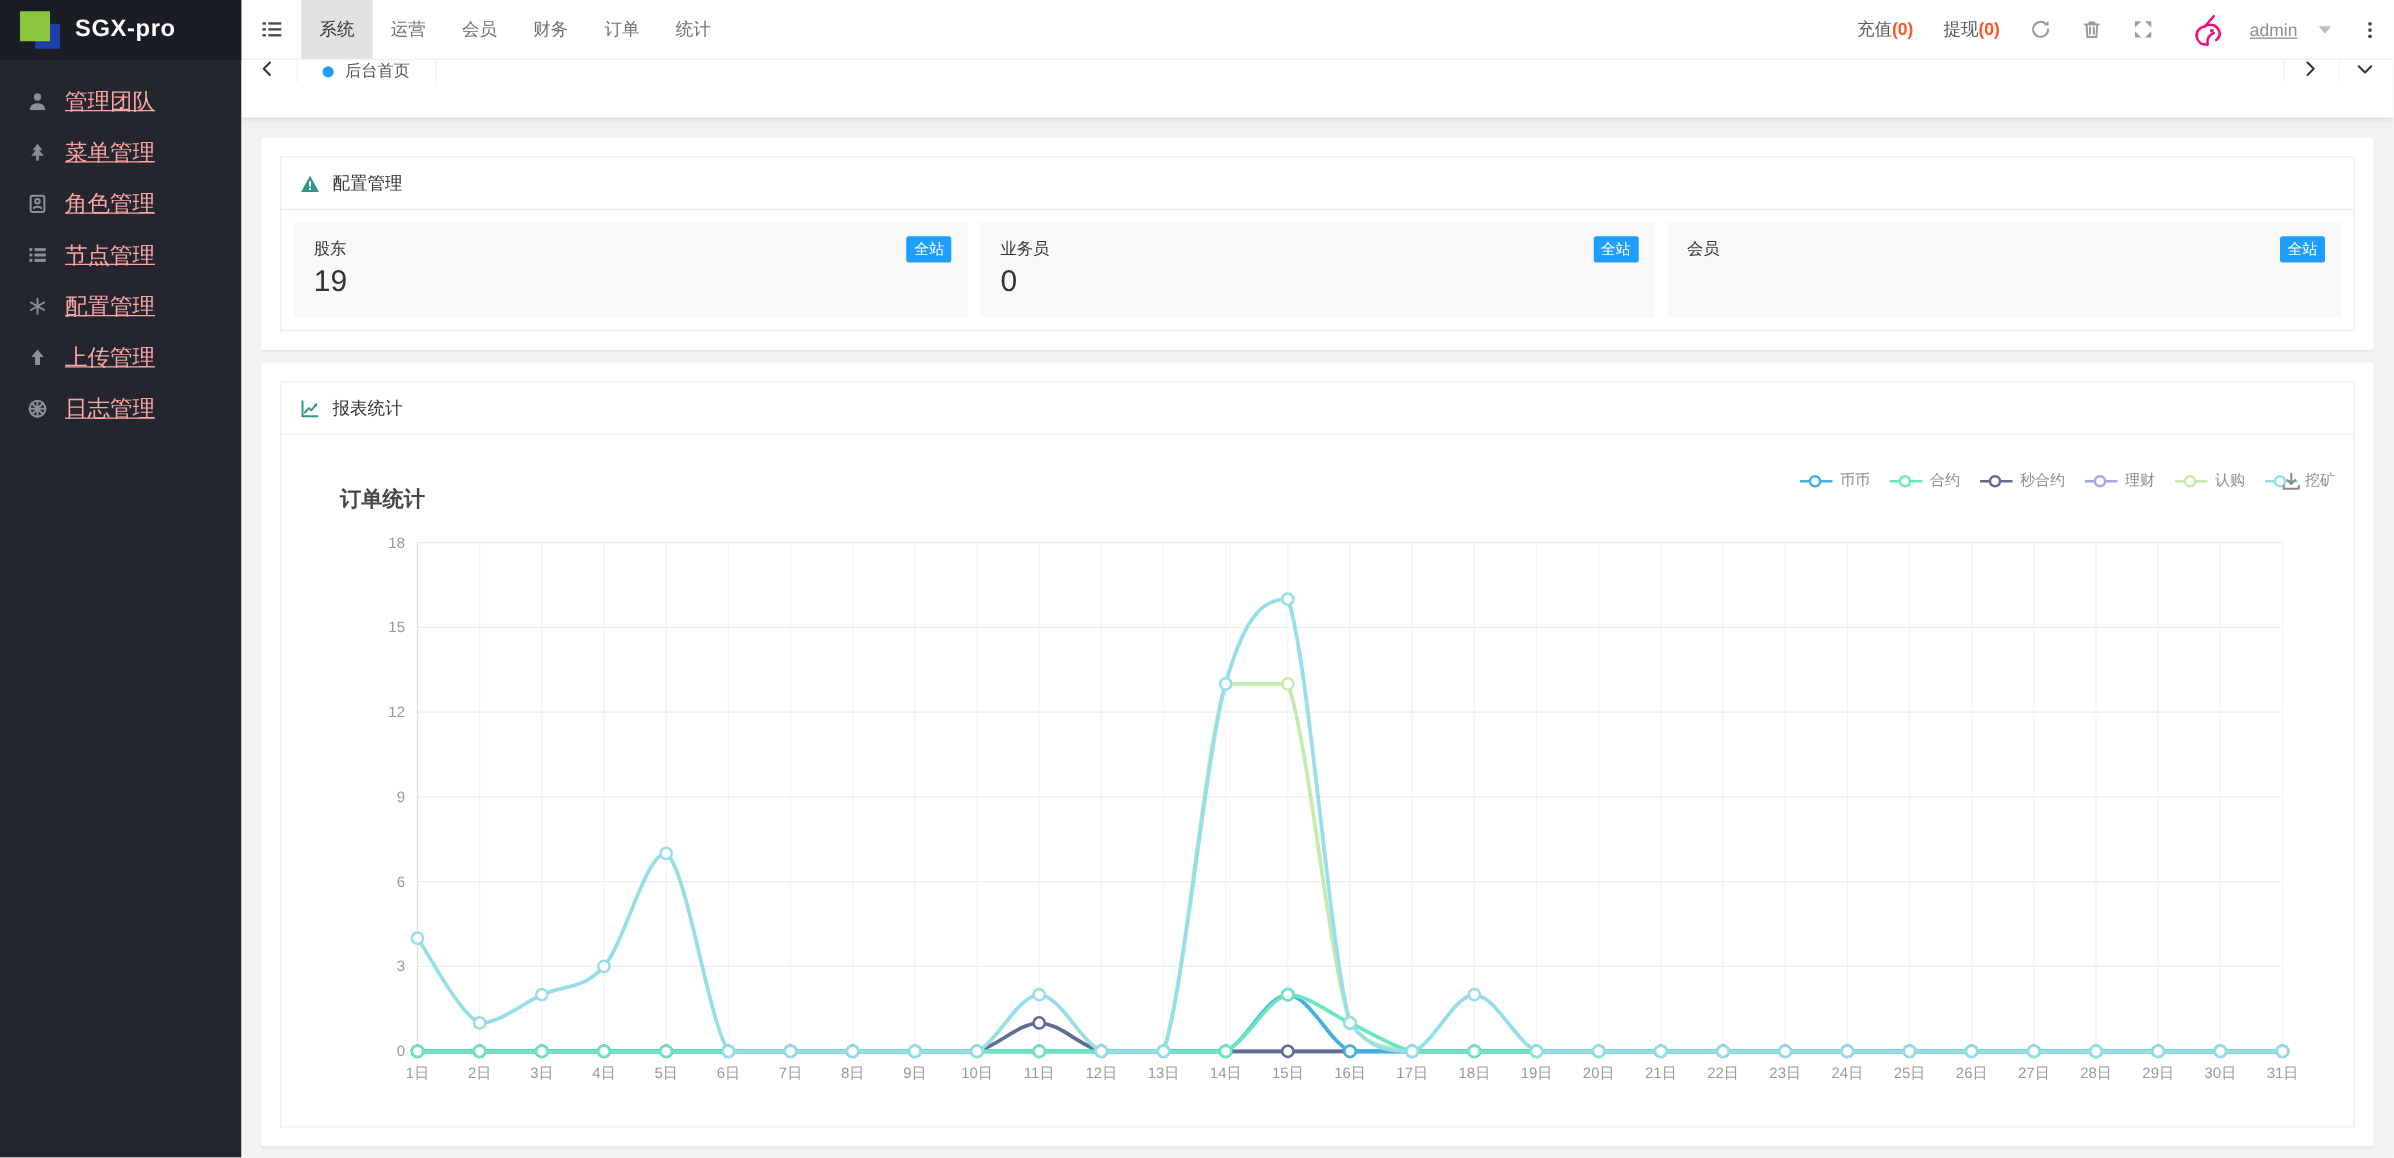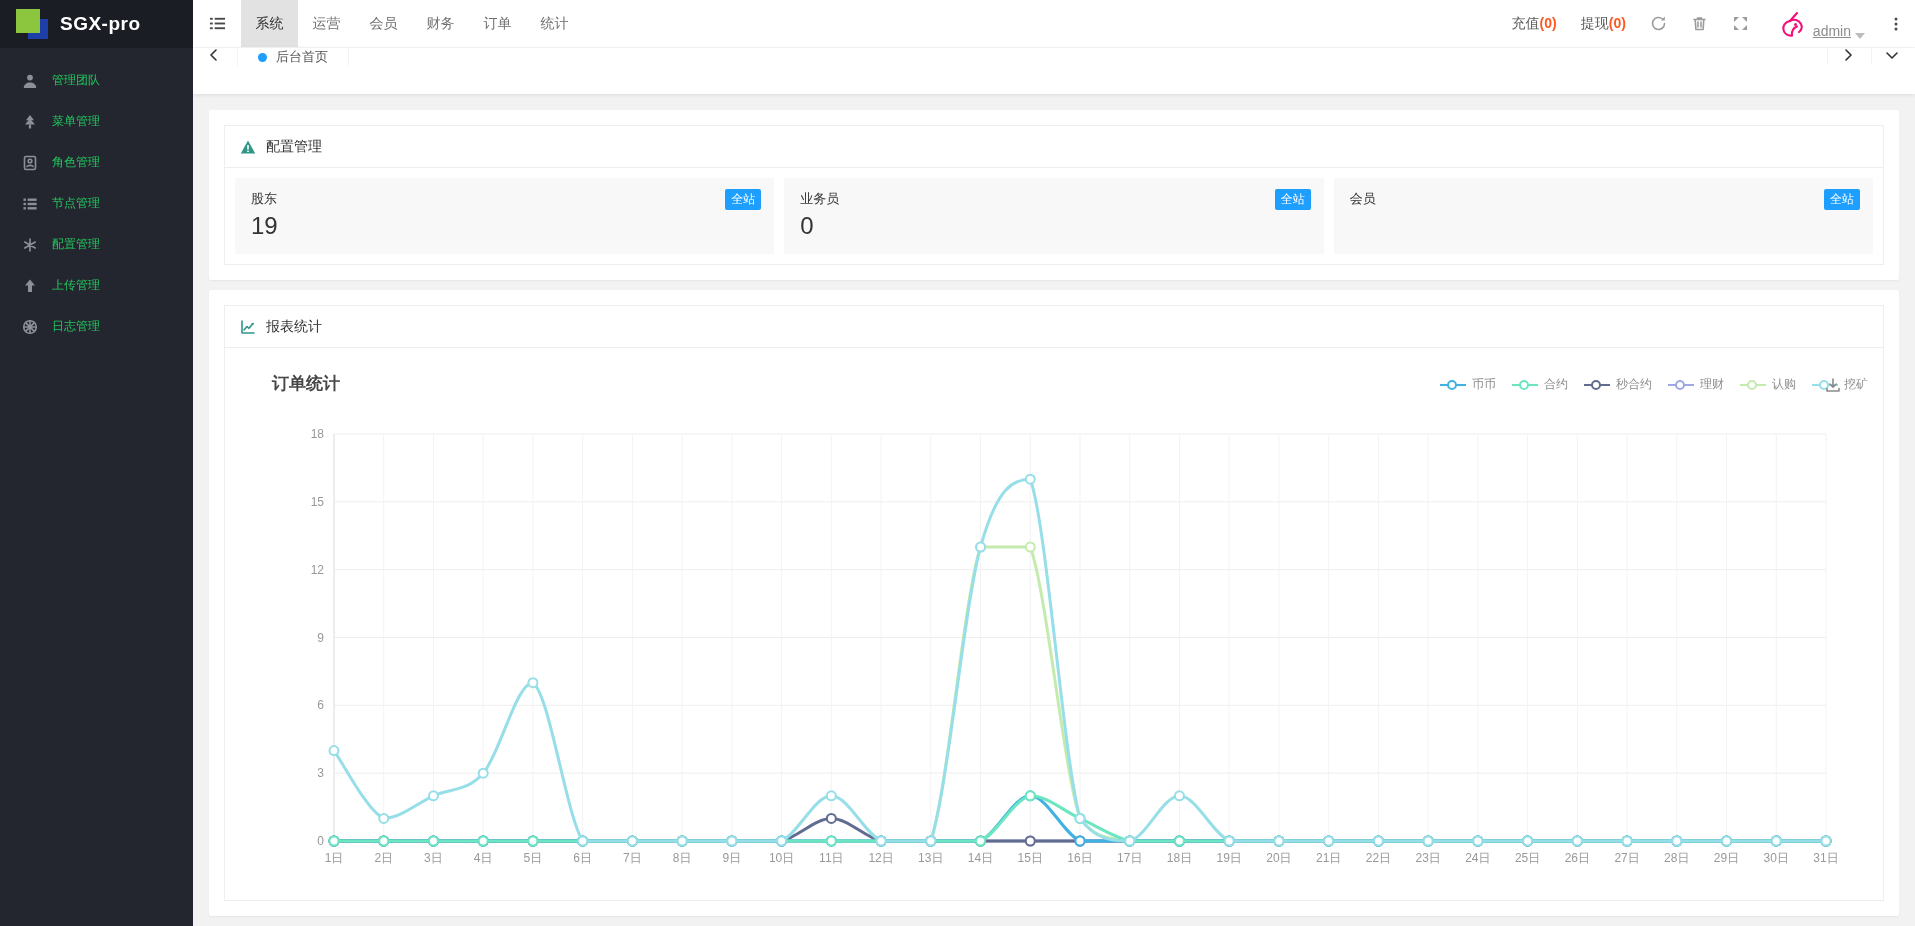--- a/index.html
+++ b/index.html
@@ -11,36 +11,36 @@
   .sidebar { position:absolute; left:0; top:0; width:193px; height:100%; background:#23262e; z-index:5; }
   .logo { height:48px; background:#1a1d24; display:flex; align-items:center; padding-left:16px; }
   .logo-mark { position:relative; width:34px; height:34px; margin-right:10px; }
   .logo-sq-blue { position:absolute; left:12px; top:12px; width:20px; height:20px; background:#1f3fa8; }
   .logo-sq-green { position:absolute; left:0; top:2px; width:24px; height:24px; background:#8cc63f; }
   .logo-title { color:#ffffff; font-size:19px; font-weight:bold; letter-spacing:.5px; }
   .side-menu { padding-top:12px; }
   .side-item { height:41px; display:flex; align-items:center; padding-left:22px; cursor:pointer; }
   .side-icon { width:16px; height:16px; margin-right:14px; opacity:.8; flex:none; }
   .side-icon svg { width:16px; height:16px; display:block; }
-  .side-label { color:#22c55e; font-size:12px; }
+  .side-label { color:#fca5a5; font-size:18px;text-decoration:underline; }
 
   
   .topbar { position:absolute; left:193px; top:0; right:0; height:48px; background:#fff; display:flex; align-items:stretch; border-bottom:1px solid #f6f6f6; }
   .burger { width:48px; display:flex; align-items:center; justify-content:center; cursor:pointer; }
   .burger svg { width:18px; height:18px; }
   .nav-tab { width:57px; display:flex; align-items:center; justify-content:center; font-size:14px; color:#6f6f6f; cursor:pointer; }
   .nav-tab.active { background:#e2e2e2; color:#333; }
   .top-right { margin-left:auto; display:flex; align-items:center; gap:24px; padding-right:12px; font-size:14px; color:#595959; }
   .money-link { cursor:pointer; color:#595959; }
   .money-link b { color:#ff5722; }
   .tool-ic { width:17px; height:17px; cursor:pointer; }
   .tool-ic svg { width:17px; height:17px; display:block; }
   .avatar { width:36px; height:30px; cursor:pointer; }
   .avatar svg { width:36px; height:30px; display:block; }
-  .admin-wrap { display:flex; align-items:flex-end; gap:4px; color:#8d8d8d; cursor:pointer;text-decoration:underline; }
+  .admin-wrap { display:flex; align-items:center; gap:17px; color:#8d8d8d; cursor:pointer;text-decoration:underline; }
   .caret { width:0; height:0; border-left:5px solid transparent; border-right:5px solid transparent; border-top:6px solid #bdbdbd; }
   .more-v { width:14px; cursor:pointer; }
   .more-v svg { width:14px; height:16px; display:block; }
 
   
   .tabbar { position:absolute; left:193px; top:48px; right:0; height:46px; background:#fff; display:flex; align-items:flex-start; box-shadow:0 1px 4px rgba(0,0,0,.10); z-index:4; }
   .tb-btn { width:44px; display:flex; align-items:center; justify-content:center; cursor:pointer; }
   .tb-btn svg { width:14px; height:14px; }
   .tb-tab { display:flex; align-items:center; padding:0 20px; border-left:1px solid #f3f3f3; border-right:1px solid #f3f3f3; font-size:13px; color:#555; cursor:pointer; }
   .tb-dot { width:9px; height:9px; border-radius:50%; background:#1e9fff; margin-right:9px; }
@@ -57,21 +57,21 @@
   .panel-body { padding:10px; }
   .stat-row { display:flex; gap:10px; }
   .stat-card { flex:1; background:#f8f8f8; height:76px; position:relative; padding:12px 16px; }
   .stat-label { font-size:13px; color:#333; }
   .stat-value { font-size:24px; color:#333; margin-top:4px; }
   .stat-badge { position:absolute; top:11px; right:13px; background:#1e9fff; color:#fff; font-size:12px; padding:2px 6px; border-radius:2px; }
 
   
   .chart-wrap { padding:8px 5px 0 5px; }
   .chart-head { position:relative; height:42px; }
-  .chart-title { position:absolute; left:32px; top:6px; font-size:17px; font-weight:bold; color:#464646; }
+  .chart-title { position:absolute; left:32px; top:22px; font-size:17px; font-weight:bold; color:#464646; }
   .legend { position:absolute; left:0; right:0; top:10px; display:flex; justify-content:flex-end; gap:16px; }
   .legend-item { display:flex; align-items:center; gap:6px; cursor:pointer; }
   .legend-swatch { position:relative; width:26px; height:10px; }
   .legend-line { position:absolute; left:0; top:4px; width:26px; height:2px; }
   .legend-ring { position:absolute; left:7px; top:0; width:10px; height:10px; border-radius:50%; background:#fff; border-width:2px; border-style:solid; }
   .legend-label { font-size:12px; color:#8c8c8c; }
   .dl-icon { position:absolute; right:26px; top:10px; width:18px; height:18px; cursor:pointer; }
   .dl-icon svg { width:18px; height:18px; display:block; }
 </style>
 </head>

